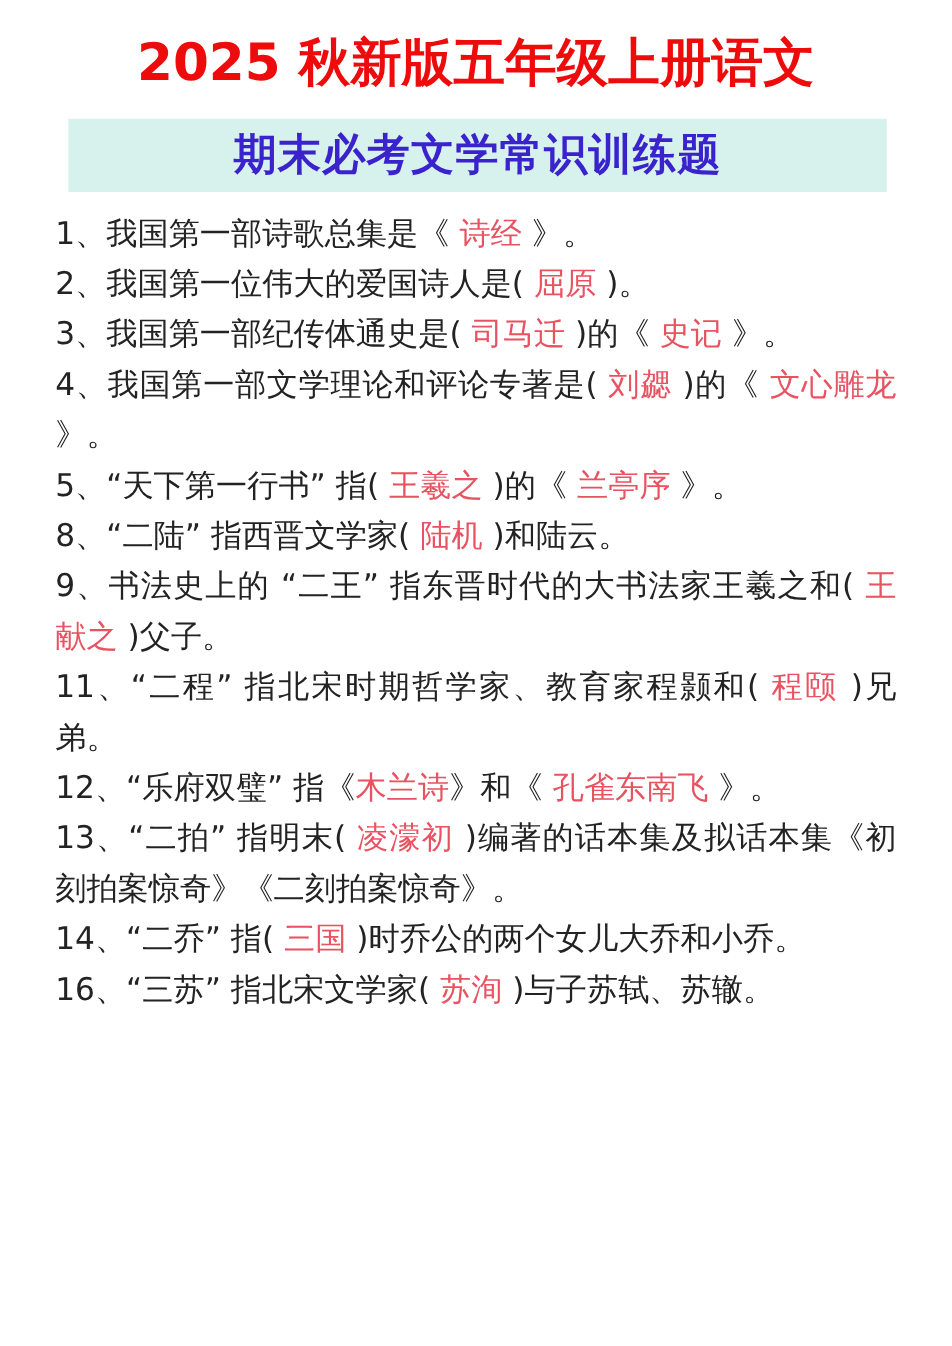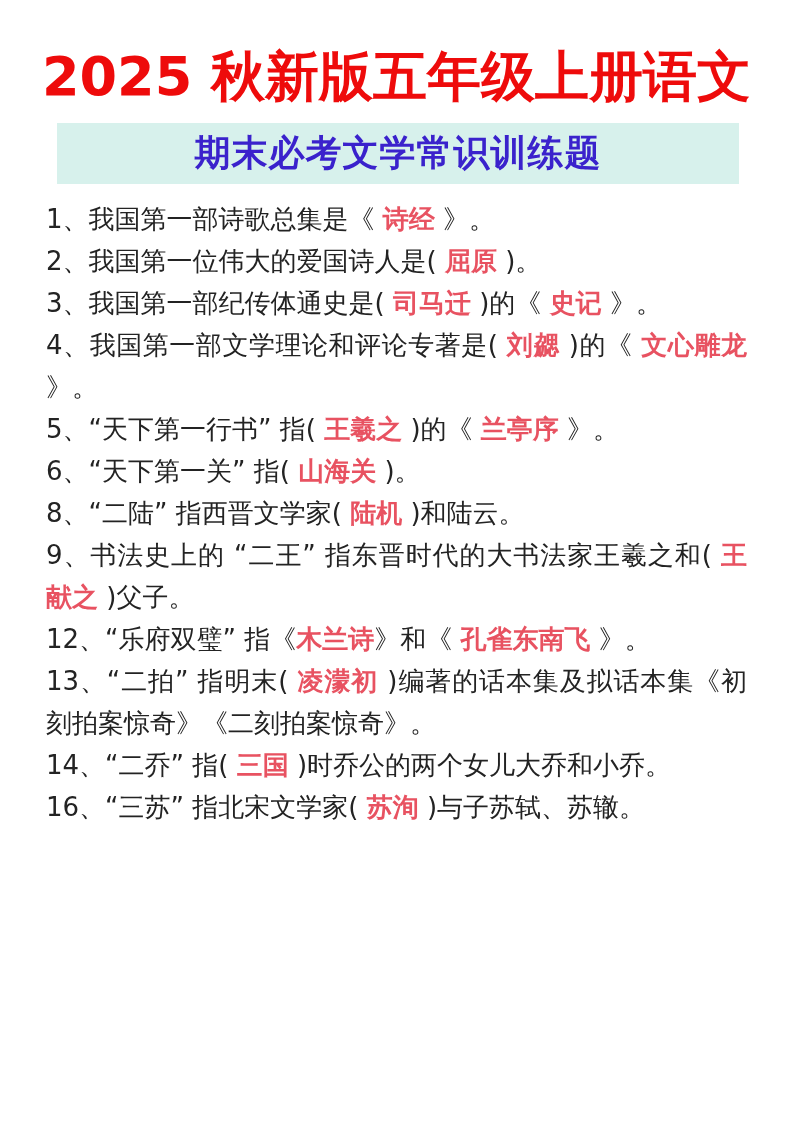--- a/index.html
+++ b/index.html
@@ -14,24 +14,24 @@
   html,body{margin:0;padding:0;}
   body{
     width:793px;height:1122px;
     background:var(--page-bg);
     font-family:"DejaVu Sans","Liberation Sans",sans-serif;
     overflow:hidden;
   }
   .page{width:793px;height:1122px;position:relative;}
   .title{
     margin:0;
-    padding-top:48px;
+    padding-top:24px;
     text-align:center;
     color:var(--title-color);
-    font-size:54px;
+    font-size:43px;
     font-weight:bold;
     line-height:58px;
     letter-spacing:0px;
     white-space:nowrap;
   }
   .banner{
     margin:17px 54px 0 57px;
     height:61px;
     background:var(--banner-bg);
     display:flex;
@@ -49,39 +49,39 @@
   .questions{
     padding:14px 46px 0 46px;
     color:var(--body-color);
     font-size:26px;
     line-height:42px;
     text-align:justify;
   }
   .question{margin:0;}
   .answer{
     color:var(--answer-color);
-    font-weight:bold;
+    font-weight:normal;
     margin-top:20px;
   }
 </style>
 </head>
 <body>
 
 <main class="page">
   <h1 class="title">2025 秋新版五年级上册语文</h1>
   <div class="banner">
     <h2 class="subtitle">期末必考文学常识训练题</h2>
   </div>
   <section class="questions" id="question-list">
       <p class="question"><span class="normal">1、我国第一部诗歌总集是《 </span><span class="answer">诗经</span><span class="normal"> 》。</span></p>
       <p class="question"><span class="normal">2、我国第一位伟大的爱国诗人是( </span><span class="answer">屈原</span><span class="normal"> )。</span></p>
       <p class="question"><span class="normal">3、我国第一部纪传体通史是( </span><span class="answer">司马迁</span><span class="normal"> )的《 </span><span class="answer">史记</span><span class="normal"> 》。</span></p>
       <p class="question"><span class="normal">4、我国第一部文学理论和评论专著是( </span><span class="answer">刘勰</span><span class="normal"> )的《 </span><span class="answer">文心雕龙</span><span class="normal"> 》。</span></p>
       <p class="question"><span class="normal">5、“天下第一行书” 指( </span><span class="answer">王羲之</span><span class="normal"> )的《 </span><span class="answer">兰亭序</span><span class="normal"> 》。</span></p>
-      <p class="question"><span class="normal">6、“天下第一关” 指( </span><span class="answer">山海关</span><span class="normal"> )。</span></p>
       <p class="question"><span class="normal">8、“二陆” 指西晋文学家( </span><span class="answer">陆机</span><span class="normal"> )和陆云。</span></p>
       <p class="question"><span class="normal">9、书法史上的 “二王” 指东晋时代的大书法家王羲之和( </span><span class="answer">王献之</span><span class="normal"> )父子。</span></p>
+      <p class="question"><span class="normal">11、“二程” 指北宋时期哲学家、教育家程颢和( </span><span class="answer">程颐</span><span class="normal"> )兄弟。</span></p>
       <p class="question"><span class="normal">12、“乐府双璧” 指《</span><span class="answer">木兰诗</span><span class="normal">》和《  </span><span class="answer">孔雀东南飞</span><span class="normal">  》。</span></p>
       <p class="question"><span class="normal">13、“二拍” 指明末( </span><span class="answer">凌濛初</span><span class="normal"> )编著的话本集及拟话本集《初刻拍案惊奇》《二刻拍案惊奇》。</span></p>
       <p class="question"><span class="normal">14、“二乔” 指(  </span><span class="answer">三国</span><span class="normal">  )时乔公的两个女儿大乔和小乔。</span></p>
       <p class="question"><span class="normal">16、“三苏” 指北宋文学家( </span><span class="answer">苏洵</span><span class="normal"> )与子苏轼、苏辙。</span></p>
     </section>
 </main>
 
 </body></html>

